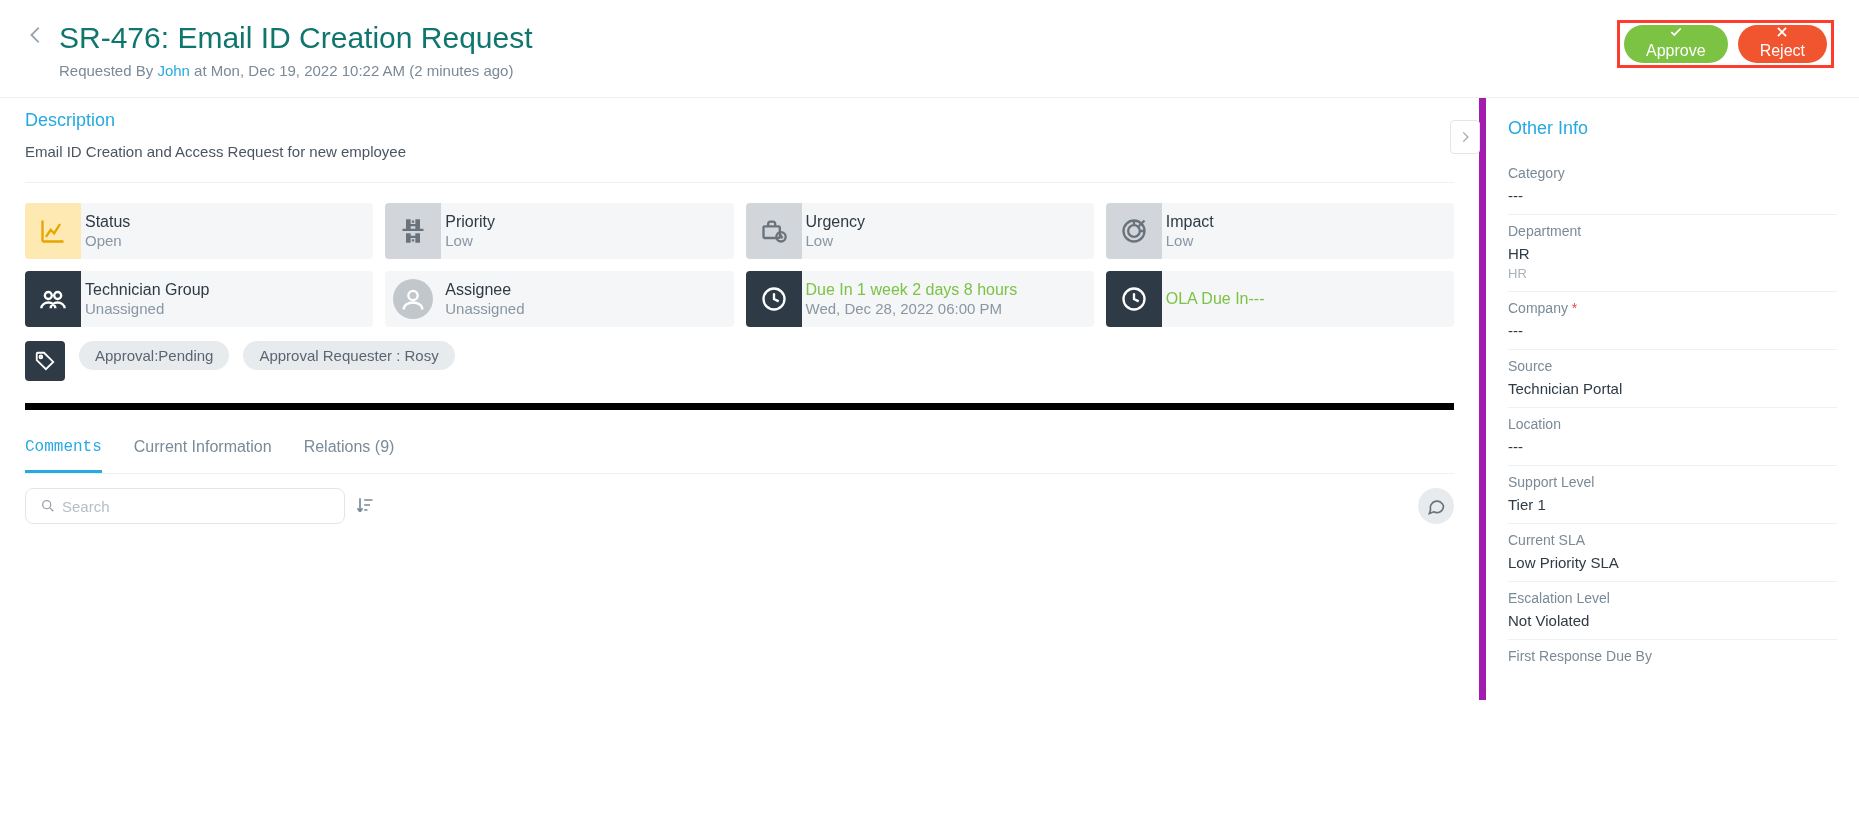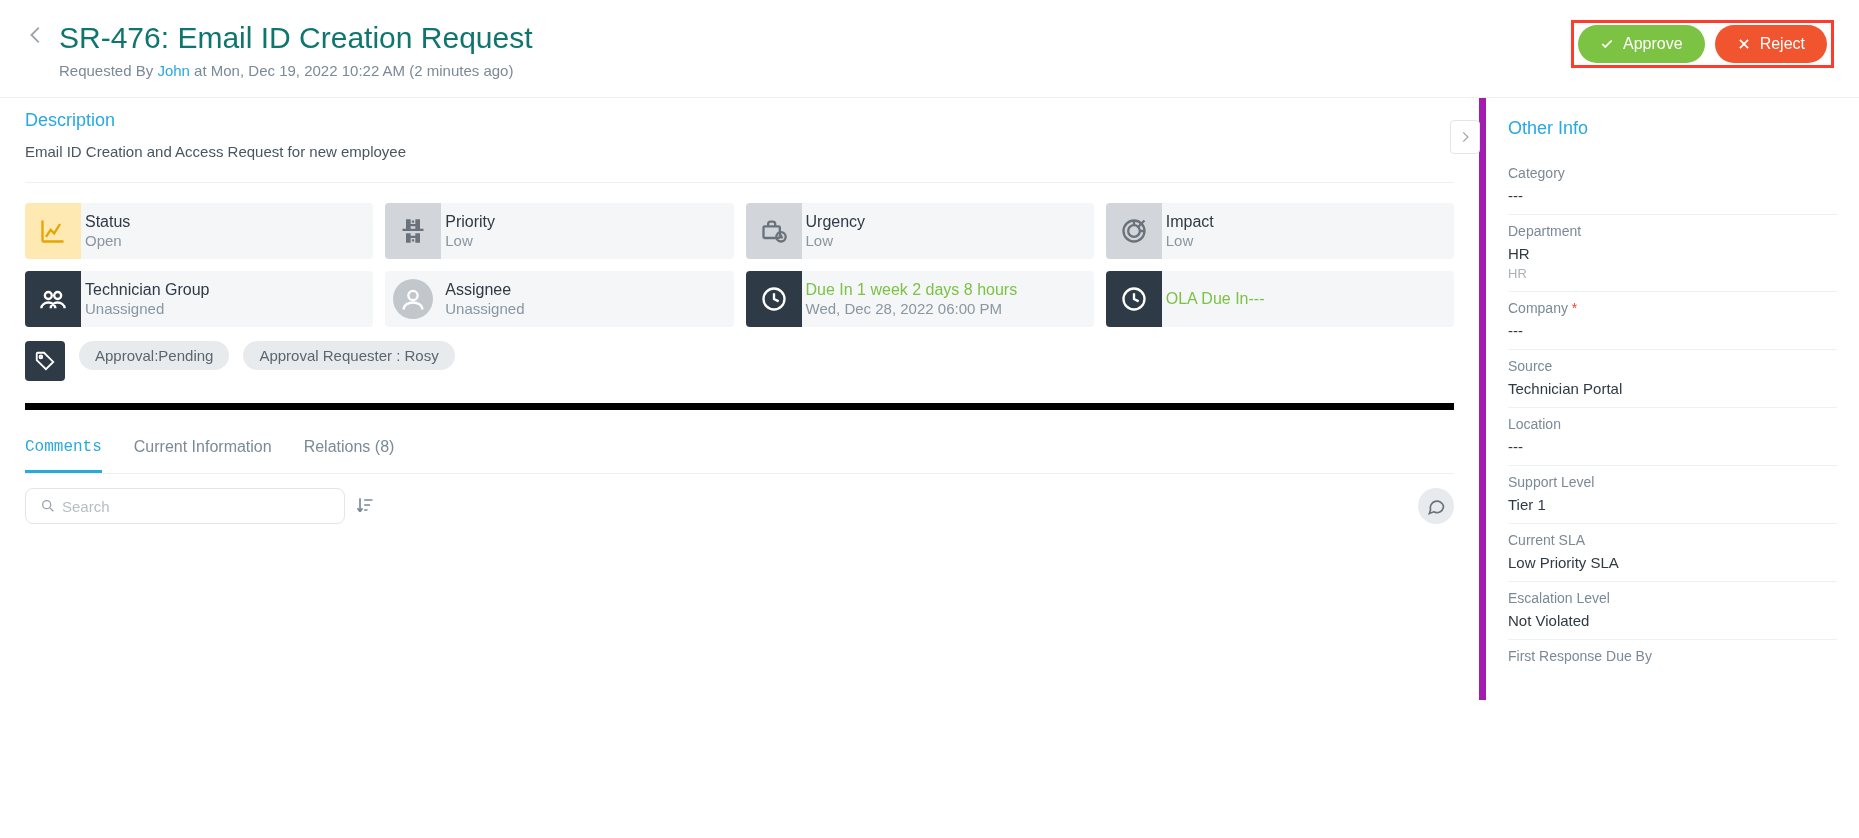--- a/index.html
+++ b/index.html
@@ -11,21 +11,21 @@
   
   .header { display: flex; align-items: flex-start; justify-content: space-between; padding: 20px 25px 18px 25px; border-bottom: 1px solid #eef0f2; }
   .header-left { display: flex; align-items: flex-start; gap: 12px; }
   .back-arrow { color: #9aa3ab; cursor: pointer; padding-top: 4px; }
   .title-block { }
   .ticket-title { font-size: 30px; font-weight: 500; color: #0f766e; line-height: 1.2; }
   .requested-line { margin-top: 6px; font-size: 15px; color: #7a8a97; }
   .requested-line .user { color: #27a9e1; }
 
   .header-right { display: flex; align-items: flex-start; gap: 10px; padding: 2px 4px; border: 3px solid #ff3b2d; }
-  .btn { display: inline-flex; align-items: center; gap: 9px; border: none; border-radius: 22px; height: 38px; padding: 0 22px; font-size: 16px; color: #fff; cursor: pointer; }
+  .btn { display: inline-flex; align-items: center; gap: 3px; border: none; border-radius: 22px; height: 38px; padding: 0 22px; font-size: 16px; color: #fff; cursor: pointer; flex-direction: column; }
   .btn-approve { background: #7cc243; }
   .btn-reject  { background: #f1552f; }
   .btn svg { width: 14px; height: 14px; }
 
   
   .main { display: flex; }
   .left-col { flex: 1; padding: 12px 25px 0 25px; position: relative; }
   .right-col { width: 380px; border-left: 7px solid #a21caf; padding: 20px 22px; }
 
   
@@ -237,21 +237,21 @@
               <circle cx="7.5" cy="7.5" r="1.5"></circle>
             </svg>
         </div>
         <span class="pill">Approval:Pending</span>
         <span class="pill">Approval Requester : Rosy</span>
       </div>
 
       <div class="tabs">
         <div class="tab active">Comments</div>
         <div class="tab">Current Information</div>
-        <div class="tab">Relations (8)</div>
+        <div class="tab">Relations (9)</div>
       </div>
 
       <div class="search-row">
         <div class="search-left">
           <div class="search-wrap">
             <svg viewBox="0 0 24 24" fill="none" stroke="currentColor" stroke-width="2">
                 <circle cx="10" cy="10" r="6"></circle>
                 <path d="M20 20l-5-5"></path>
               </svg>
             <input type="text" placeholder="Search" style="">

